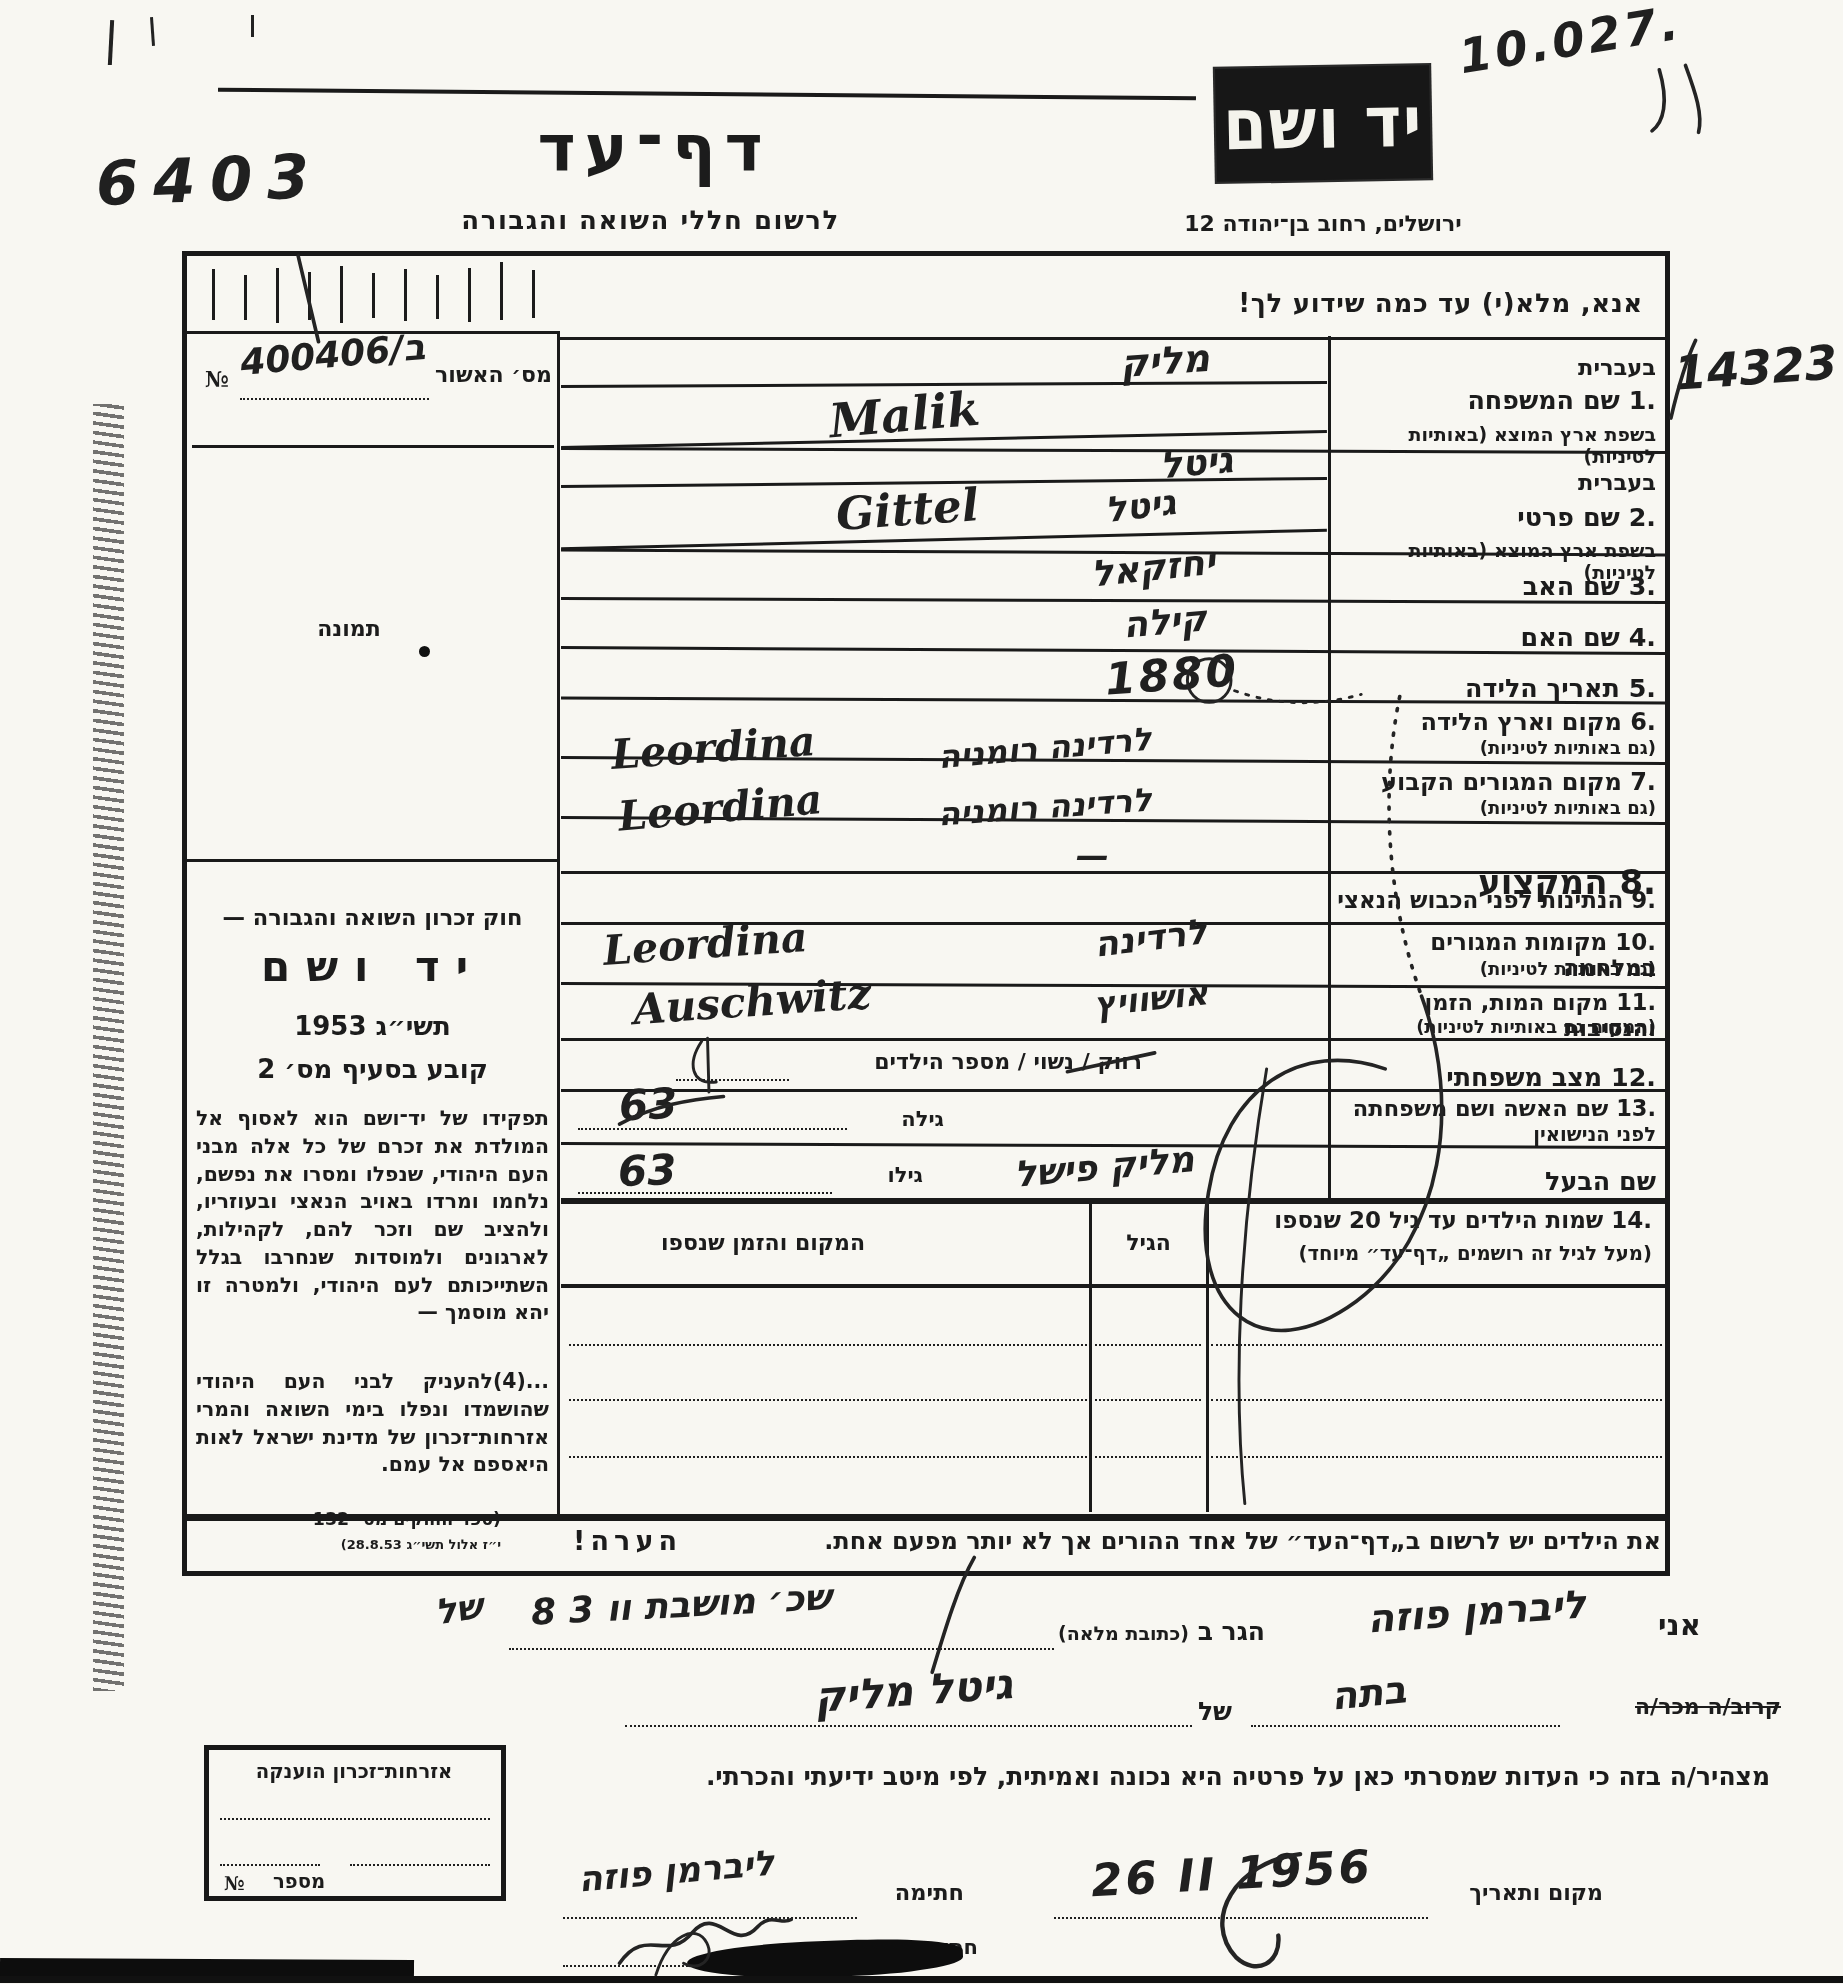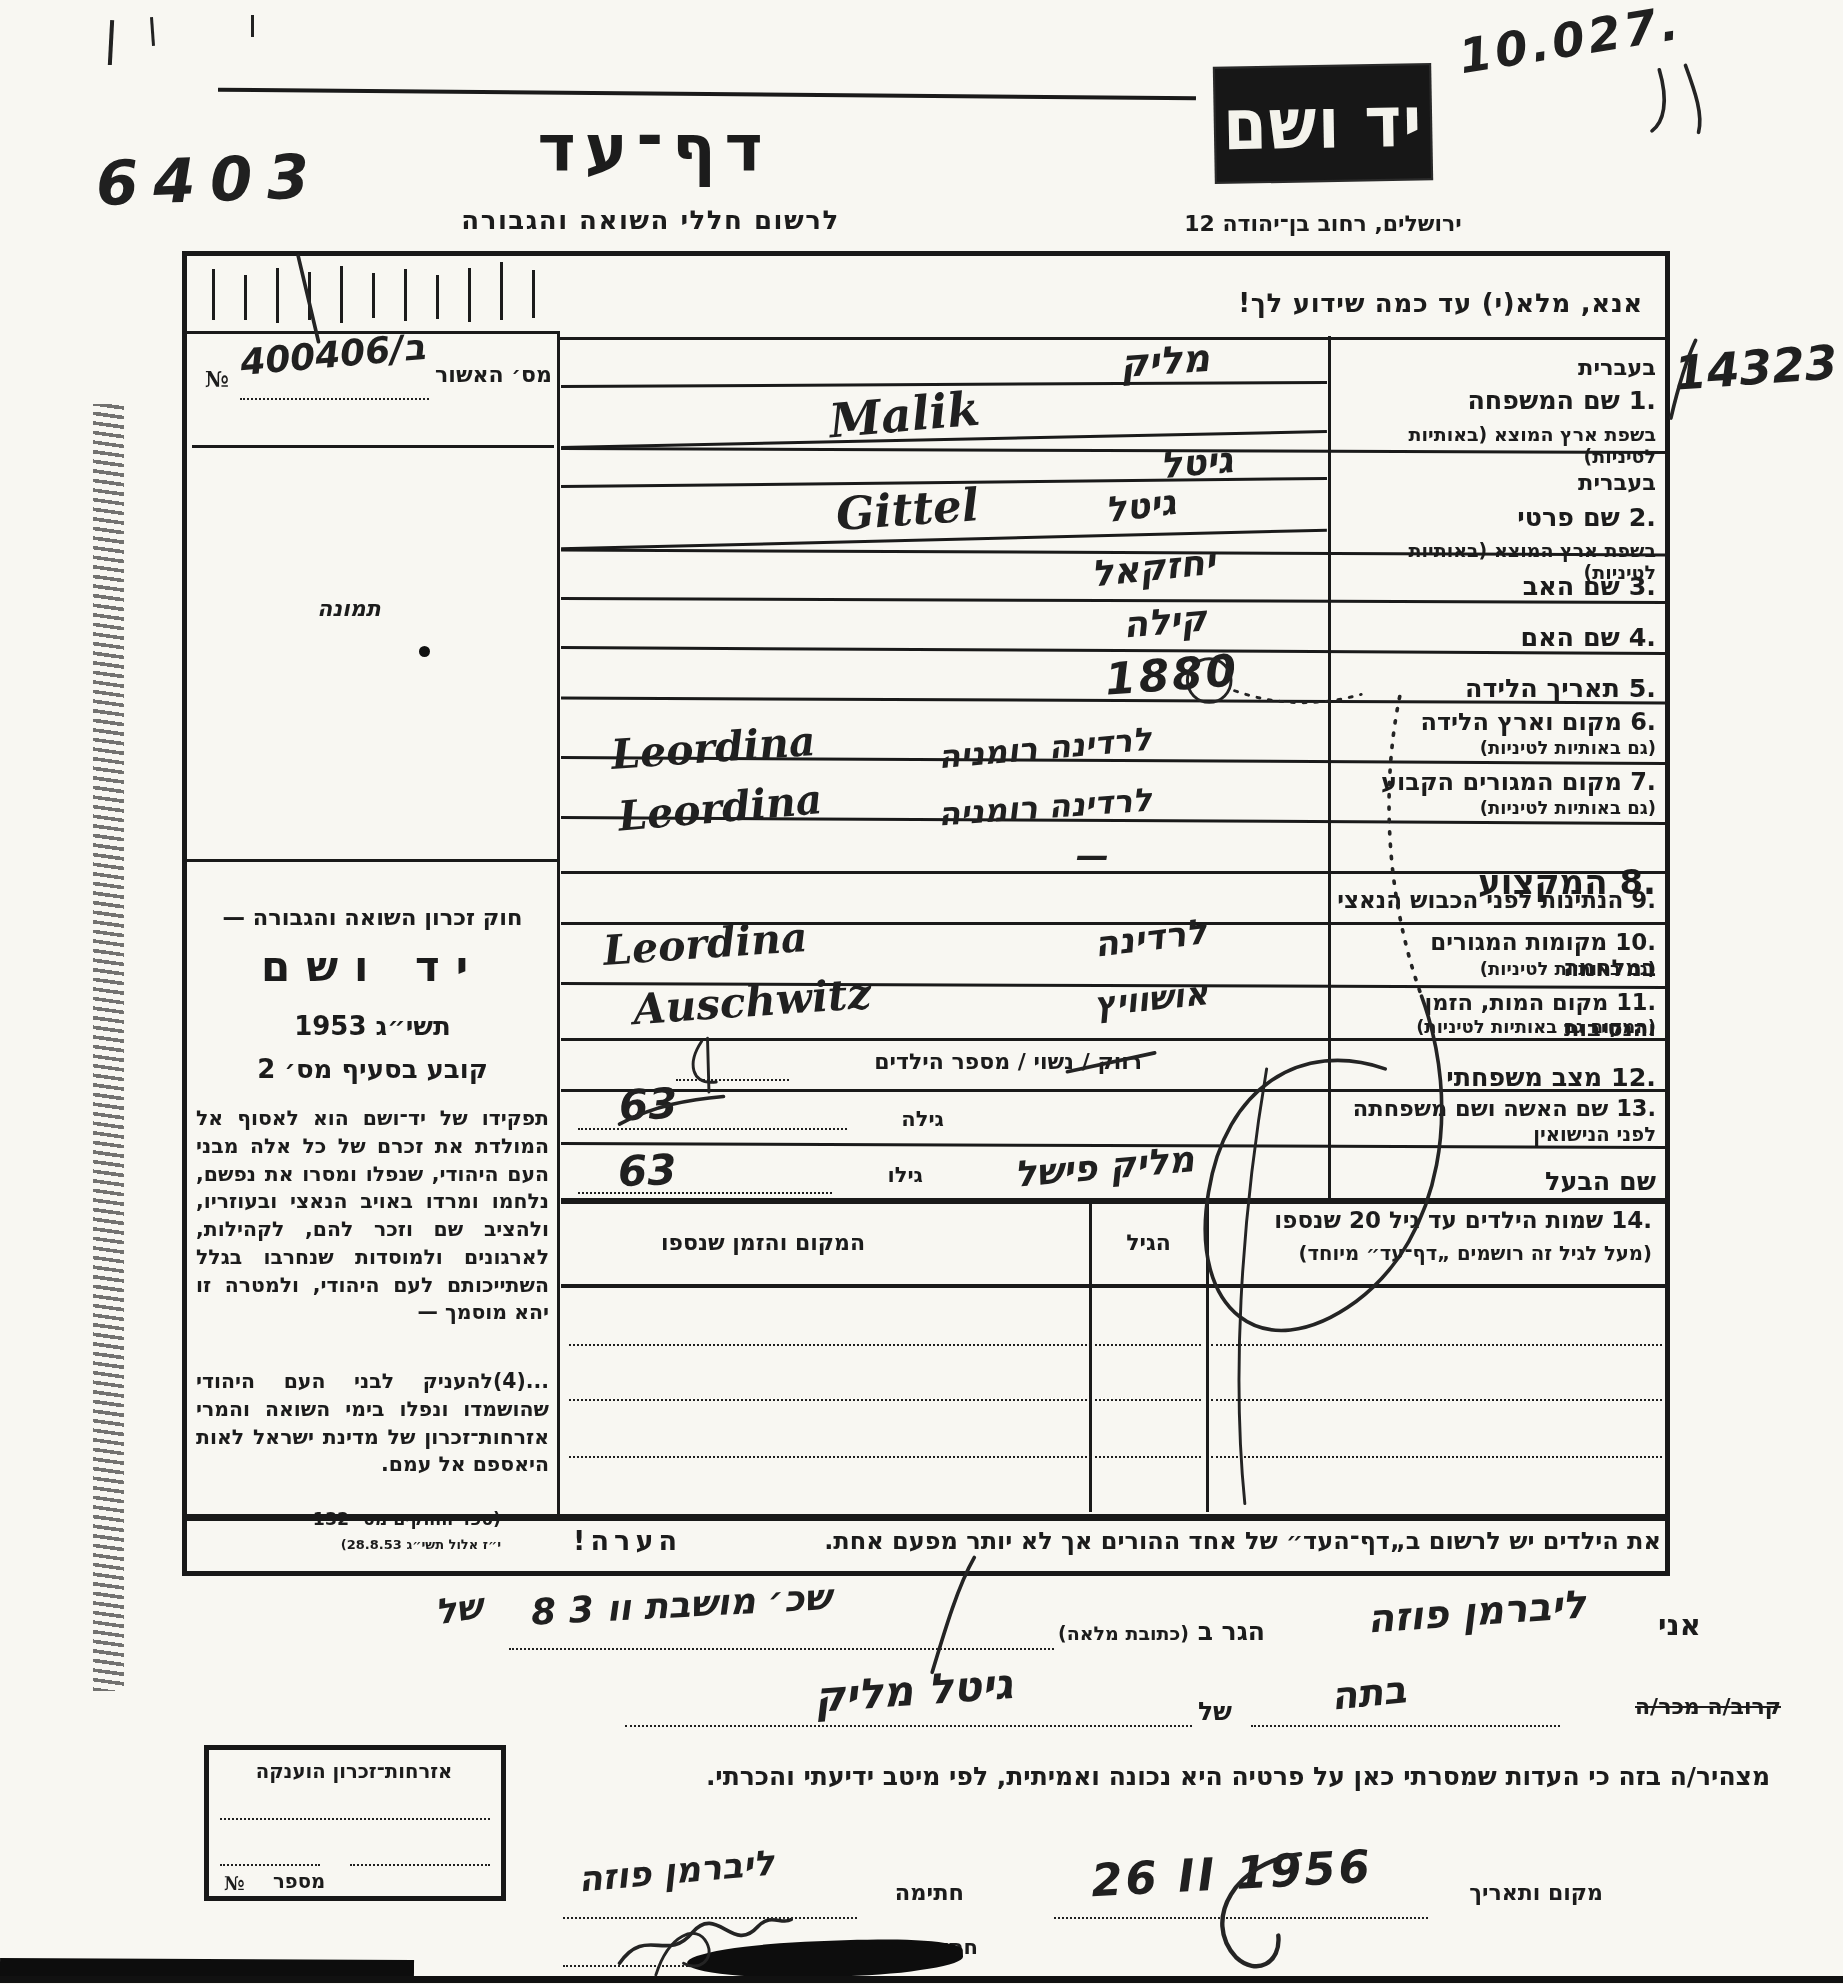--- a/index.html
+++ b/index.html
@@ -60,21 +60,21 @@
   <div class="tick" style="left:468px;top:268px;height:54px;"></div>
   <div class="tick" style="left:500px;top:262px;height:58px;"></div>
   <div class="tick" style="left:532px;top:270px;height:48px;"></div>
   <div class="hline" style="left:186px;top:331px;width:374px;"></div>
   <div class="abs p" style="left:205px;top:366px;font-size:22px;font-family:'DejaVu Serif',serif;">№</div>
   <div class="dot" style="left:240px;top:398px;width:189px;"></div>
   <div class="abs hand" dir="ltr" style="left:240px;top:334px;font-size:36px;transform:rotate(-5deg);">400406/ב</div>
   <div class="abs p rtl" style="left:425px;top:362px;width:127px;font-size:22px;">מס׳ האשור</div>
   <div class="hline" style="left:192px;top:445px;width:362px;"></div>
 
-  <div class="abs p rtl ctr" style="left:291px;top:596px;width:116px;font-size:22px;font-style:italic;">תמונה</div>
+  <div class="abs p rtl ctr" style="left:291px;top:616px;width:116px;font-size:22px;">תמונה</div>
   <div class="abs" style="left:419px;top:646px;width:11px;height:11px;background:#111;border-radius:50%;"></div>
   <div class="hline" style="left:186px;top:859px;width:372px;"></div>
 
   <div class="abs p rtl ctr" style="left:195px;top:904px;width:355px;font-size:22.5px;">חוק זכרון השואה והגבורה —</div>
   <div class="abs p rtl ctr" style="left:195px;top:942px;width:355px;font-size:42px;letter-spacing:16px;">יד ושם</div>
   <div class="abs p rtl ctr" style="left:195px;top:1011px;width:355px;font-size:26px;">תשי״ג 1953</div>
   <div class="abs p rtl ctr" style="left:195px;top:1054px;width:355px;font-size:26px;">קובע בסעיף מס׳ 2</div>
   <div class="abs p rtl" style="left:196px;top:1105px;width:353px;font-size:20.4px;line-height:1.36;text-align:justify;">תפקידו של יד־ושם הוא לאסוף אל המולדת את זכרם של כל אלה מבני העם היהודי, שנפלו ומסרו את נפשם, נלחמו ומרדו באויב הנאצי ובעוזריו, ולהציב שם וזכר להם, לקהילות, לארגונים ולמוסדות שנחרבו בגלל השתייכותם לעם היהודי, ולמטרה זו יהא מוסמך —</div>
   <div class="abs p rtl" style="left:196px;top:1368px;width:353px;font-size:20.4px;line-height:1.36;text-align:justify;">‏...(4)להעניק לבני העם היהודי שהושמדו ונפלו בימי השואה והמרי אזרחות־זכרון של מדינת ישראל לאות היאספם אל עמם.</div>
   <div class="abs p rtl rgt" style="left:196px;top:1509px;width:305px;font-size:17.4px;">(ספר החוקים מס׳ 132</div>

